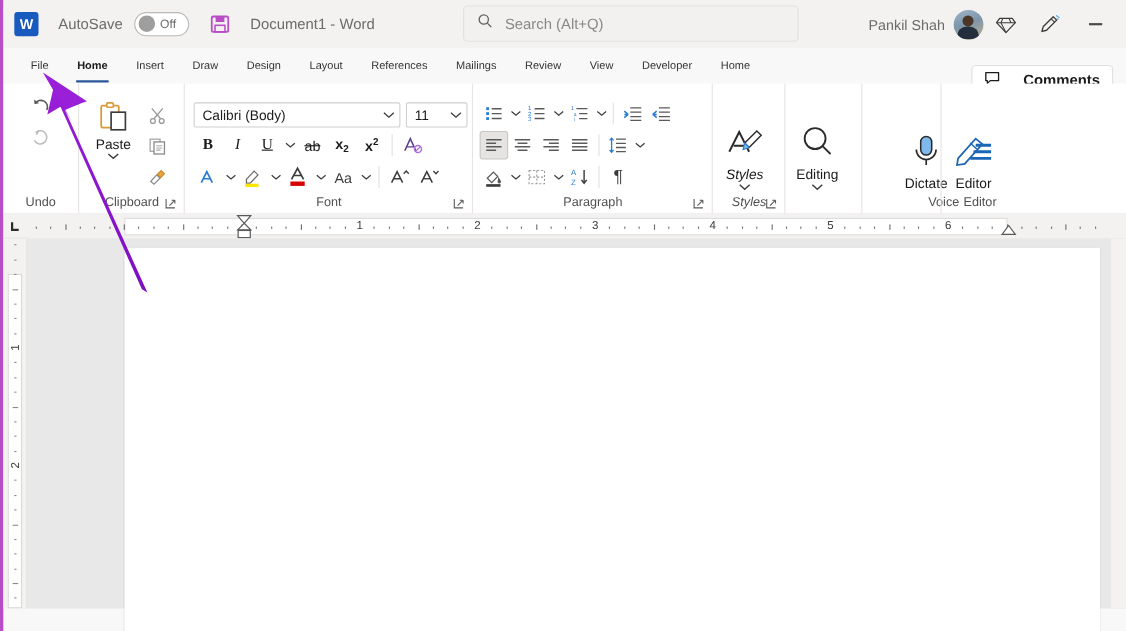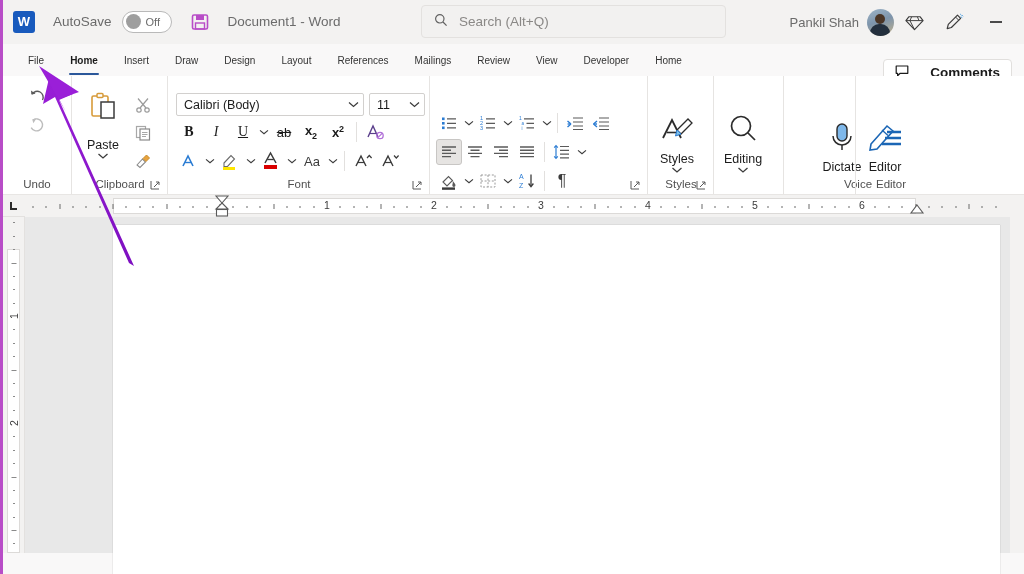--- a/index.html
+++ b/index.html
@@ -217,21 +217,21 @@
 
   
   .g-clip { width: 96px; }
   .g-clip .group-label { width: 96px; }
   .clip-inner { display: flex; align-items: flex-start; padding: 2px 0 0 4px; }
   .paste-big {
     width: 54px;
     display: flex; flex-direction: column; align-items: center;
     cursor: pointer; border-radius: 3px; padding-top: 2px;
   }
-  .paste-label { font-size: 12.5px; color: #1b1b1b; margin-top: 15px; }
+  .paste-label { font-size: 12.5px; color: #1b1b1b; margin-top: 1px; }
   .clip-side { display: flex; flex-direction: column; align-items: center; gap: 2px; padding-top: 3px; }
 
   
   .g-font { width: 262px; }
   .g-font .group-label { width: 262px; }
   .font-rows { display: flex; flex-direction: column; padding: 3px 0 0 8px; gap: 3px; }
   .font-row { display: flex; align-items: center; gap: 1px; }
   .fontname {
     width: 188px; height: 23px;
     border: 1px solid #d2d0ce;
@@ -262,21 +262,21 @@
   .g-para .group-label { width: 218px; }
   .para-rows { display: flex; flex-direction: column; padding: 3px 0 0 6px; gap: 3px; }
   .para-row { display: flex; align-items: center; gap: 0px; }
   .btn.selected { background: #e6e4e2; border: 1px solid #c8c6c4; }
   .big-btn {
     width: 58px;
     display: flex; flex-direction: column; align-items: center;
     cursor: pointer; border-radius: 3px;
   }
   .big-label { font-size: 12.5px; color: #1b1b1b; margin-top: 2px; }
-  .g-styles { width: 66px; }
+  .g-styles { width: 66px; font-style: italic; }
   .g-styles .group-label { width: 66px; }
   .g-editing { width: 70px; }
   .g-editing .group-label { width: 70px; }
   .g-voice { width: 72px; padding-left: 38px; }
   .g-voice .group-label { width: 72px; }
   .g-editor { width: 70px; }
   .g-editor .group-label { width: 70px; }
 
   
   .ruler-h {
@@ -816,20 +816,21 @@
                 <path d="M11.6 12.5 L14 15.6 L16.4 12.5" fill="none" stroke="#3b3b3b" stroke-width="1.3"></path>
               </svg>
             </div>
             <div class="vsep"></div>
             <div class="btn icon-sq">
               <span style="font-size:16px;color:#3b3b3b;">¶</span>
             </div>
           </div>
         </div>
       </div>
+      <div class="group-label">Paragraph</div>
       <svg class="dlg" viewBox="0 0 12 12">
         <path d="M2 2 v8 h8" fill="none" stroke="#5a5a5a" stroke-width="1"></path>
         <path d="M10 3 L5 8 M10 3 v3 M10 3 h-3" stroke="#5a5a5a" stroke-width="1" fill="none"></path>
       </svg>
     </div>
 
     <div class="group g-styles">
       <div class="group-body">
         <div class="big-btn">
           <svg width="40" height="38" viewBox="0 0 40 38">

